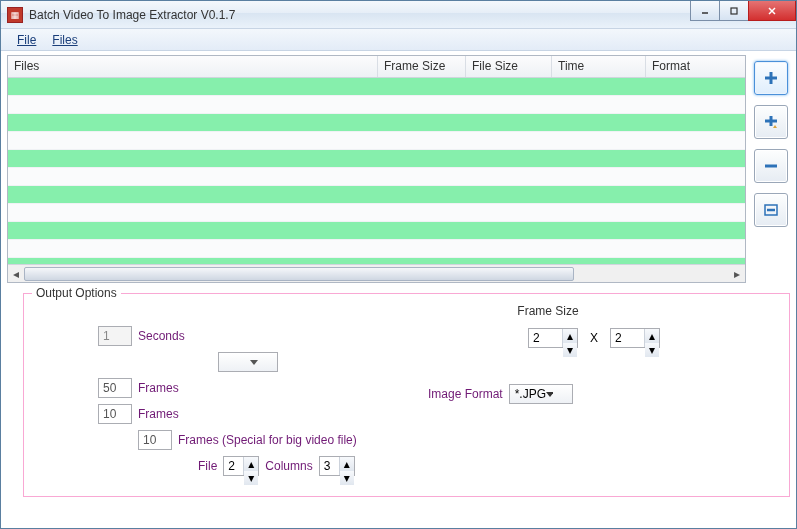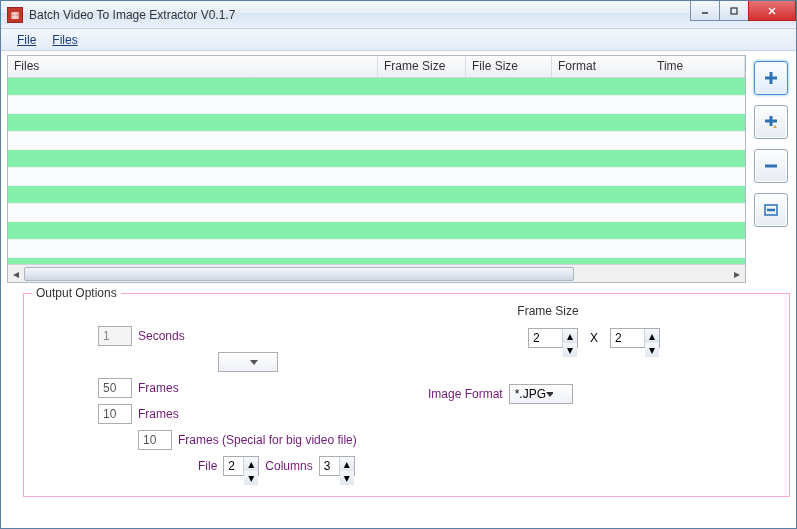--- a/index.html
+++ b/index.html
@@ -83,22 +83,22 @@
     <div class="menuitem">Files</div>
   </div>
 
   <div class="content">
     <div class="main-row">
       <div class="table-wrap">
         <div class="thead">
           <div class="th" style="width:370px">Files</div>
           <div class="th" style="width:88px">Frame Size</div>
           <div class="th" style="width:86px">File Size</div>
+          <div class="th" style="width:94px">Time</div>
           <div class="th" style="flex:1;border-right:none">Format</div>
-          <div class="th" style="width:94px">Time</div>
         </div>
         <div class="tbody">
           <div class="row"></div>
           <div class="row alt"></div>
           <div class="row"></div>
           <div class="row alt"></div>
           <div class="row"></div>
           <div class="row alt"></div>
           <div class="row"></div>
           <div class="row alt"></div>

